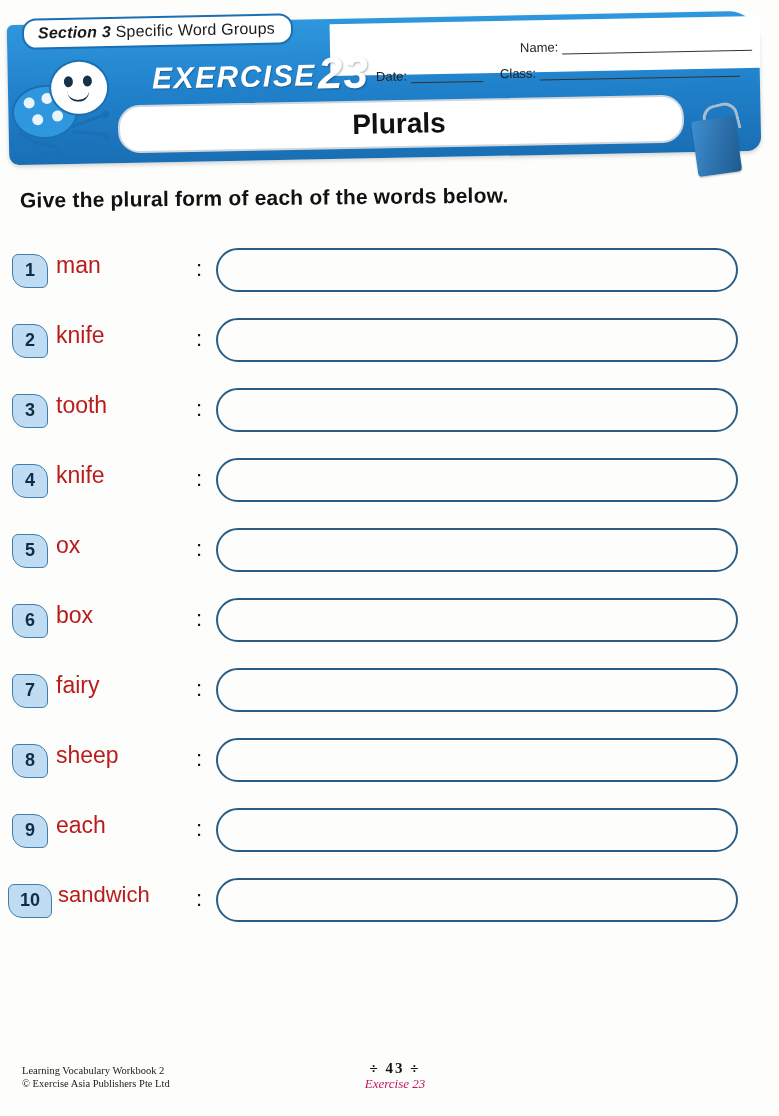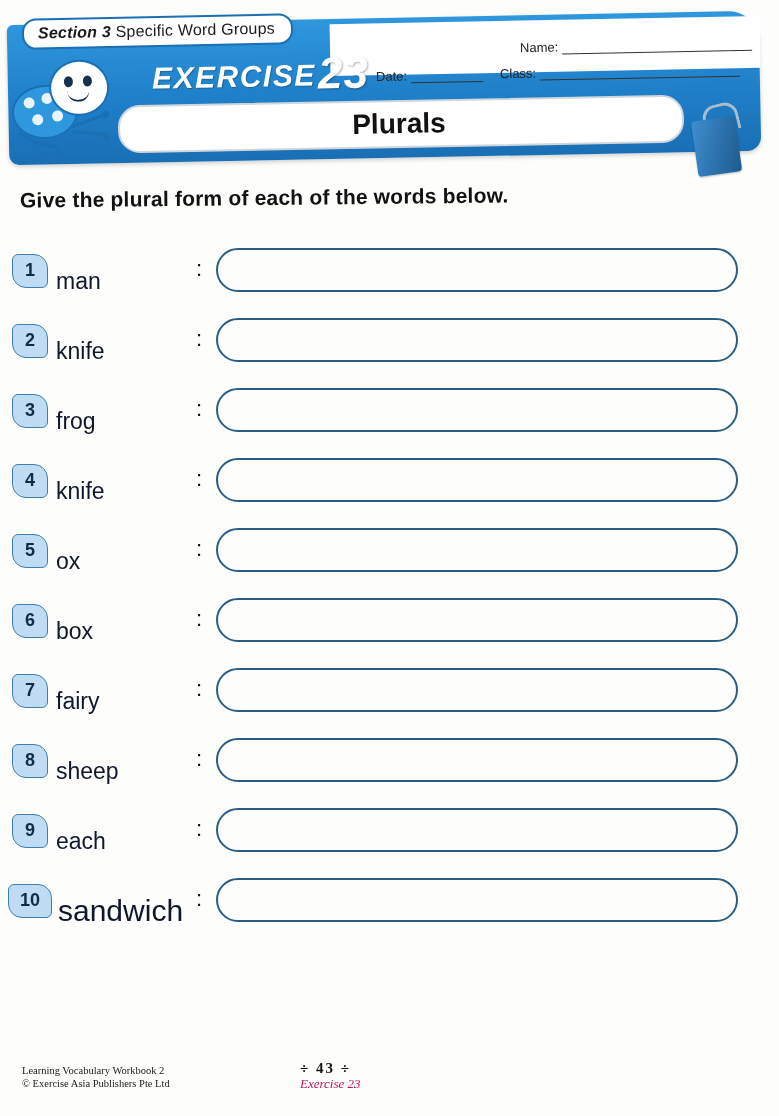--- a/index.html
+++ b/index.html
@@ -226,26 +226,26 @@
     color: #0f2c45;
     font-size: 18px;
     font-weight: bold;
     text-align: center;
     line-height: 30px;
   }
   .num.wide { width: 42px; left: 8px; }
   .word {
     position: absolute;
     left: 56px;
-    top: 20px;
+    top: 4px;
     font-size: 23px;
-    color: #0f172a;
+    color: #b91c1c;
     line-height: 30px;
   }
-  .row.r10 .word { left: 58px; font-size: 30px; }
+  .row.r10 .word { left: 58px; font-size: 22px; }
   .colon {
     position: absolute;
     left: 196px;
     top: 8px;
     font-size: 22px;
     line-height: 30px;
     color: #111;
   }
   .answer-box {
     position: absolute;
@@ -267,20 +267,21 @@
     font-family: "Liberation Serif", serif;
     font-size: 10.5px;
     line-height: 13px;
     color: #1a1a1a;
   }
   .footer-center {
     position: absolute;
     left: 300px;
     top: 1060px;
     width: 190px;
+    text-align: center;
     line-height: 16px;
   }
   .footer-center .pageno {
     font-family: "Liberation Serif", serif;
     font-size: 15px;
     font-weight: bold;
     color: #111;
     letter-spacing: 2px;
   }
   .footer-center .exlabel {
@@ -360,21 +361,21 @@
 
   <div class="row">
     <div class="num">2</div>
     <div class="word">knife</div>
     <div class="colon">:</div>
     <div class="answer-box"></div>
   </div>
 
   <div class="row">
     <div class="num">3</div>
-    <div class="word">frog</div>
+    <div class="word">tooth</div>
     <div class="colon">:</div>
     <div class="answer-box"></div>
   </div>
 
   <div class="row">
     <div class="num">4</div>
     <div class="word">knife</div>
     <div class="colon">:</div>
     <div class="answer-box"></div>
   </div>

